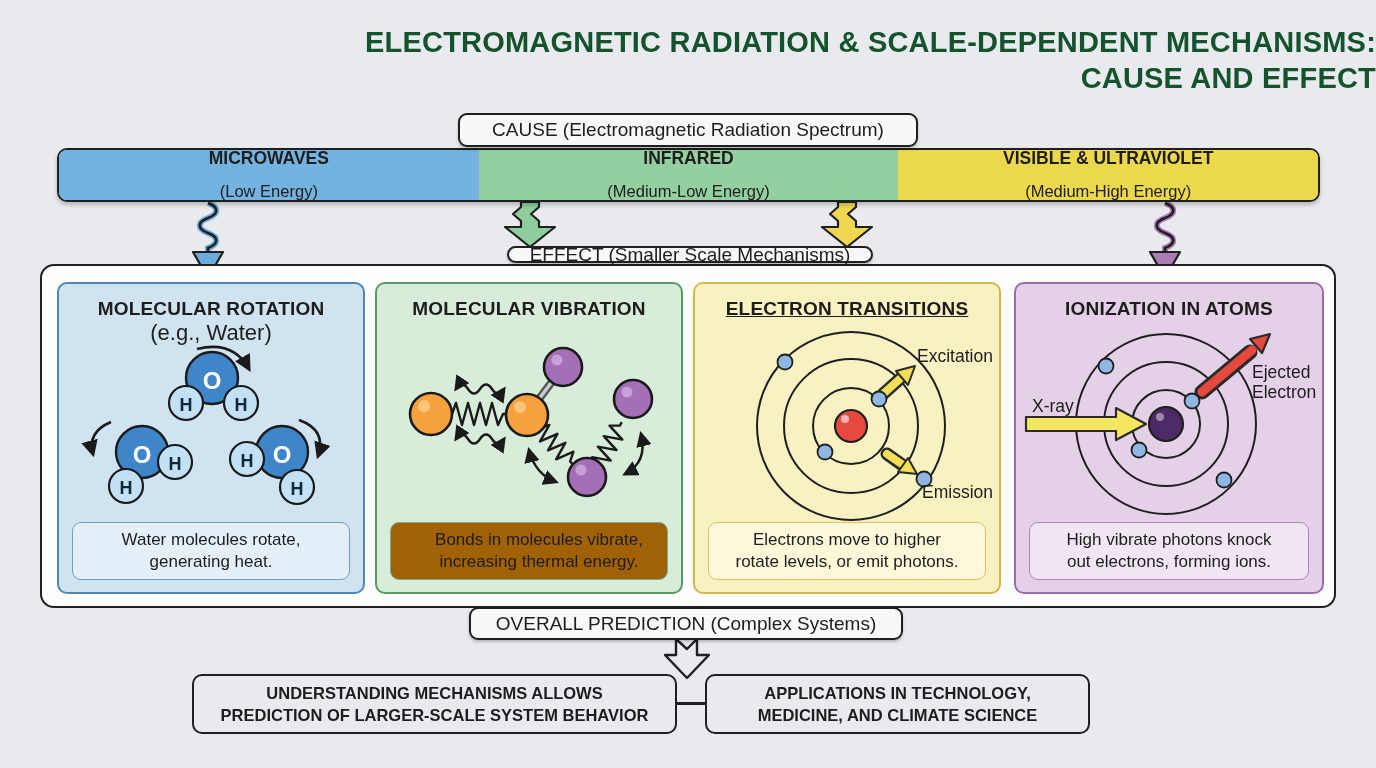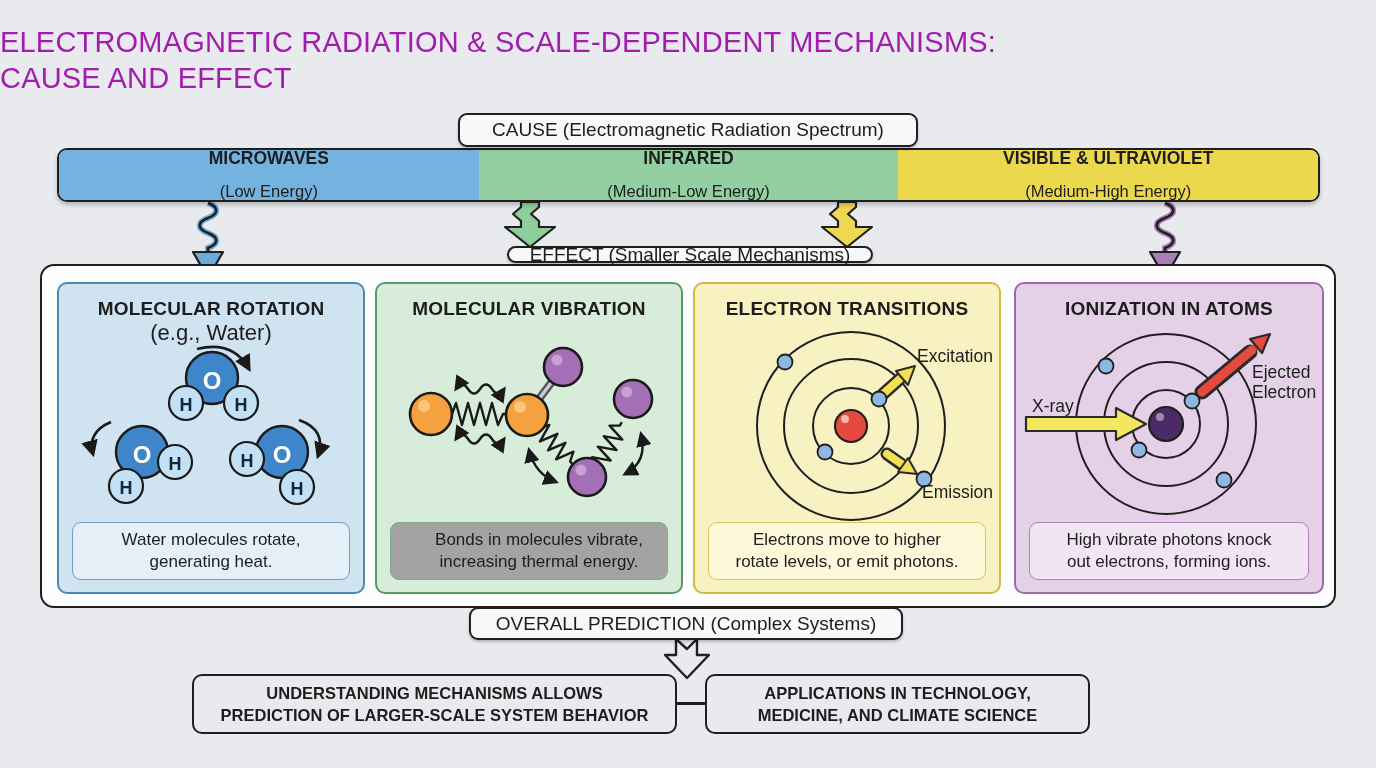--- a/index.html
+++ b/index.html
@@ -1,20 +1,20 @@
 <!DOCTYPE html>
 <html><head>
 <meta charset="utf-8">
 <style>
   * { margin:0; padding:0; box-sizing:border-box; }
   body { font-family:"Liberation Sans", sans-serif; background:#d8dadd; }
   .canvas { position:relative; width:1376px; height:768px; background:#e8eaee; overflow:hidden; color:#1d1d1d; }
 
-  .main-title { position:absolute; top:24px; left:0; width:100%; text-align:left;
-    font-size:29px; font-weight:400; line-height:36px; letter-spacing:.2px; color:#a21caf; }
+  .main-title { position:absolute; top:24px; left:0; width:100%; text-align:right;
+    font-size:29px; font-weight:700; line-height:36px; letter-spacing:.2px; color:#14532d; }
 
   .label-box { position:absolute; background:#f7f8fa; border:2px solid #1f1f1f; border-radius:9px;
     display:flex; align-items:center; justify-content:center; font-size:19px; font-weight:500;
     box-shadow:0 2px 3px rgba(0,0,0,.22); white-space:nowrap; }
   .cause-box   { left:458px; top:113px; width:460px; height:34px; z-index:4; }
   .effect-box  { left:507px; top:246px; width:366px; height:17px; z-index:4; }
   .overall-box { left:469px; top:607px; width:434px; height:33px; z-index:4; }
 
   .spectrum-bar { position:absolute; left:57px; top:148px; width:1263px; height:54px;
     border:2.2px solid #1f1f1f; border-radius:10px; overflow:hidden; display:flex; z-index:2;
@@ -24,33 +24,33 @@
   .segment .seg-energy { font-size:16.5px; font-weight:500; }
 
   .flow-arrow { position:absolute; z-index:1; }
 
   .container { position:absolute; left:40px; top:264px; width:1296px; height:344px;
     background:#fdfdfe; border:2.2px solid #1f1f1f; border-radius:14px; z-index:1; }
 
   .panel { position:absolute; top:16px; height:312px; border-radius:10px; border:2px solid; }
   .panel-blue   { left:15px;  width:308px; background:#cfe3f1; border-color:#4e86b4; }
   .panel-green  { left:333px; width:308px; background:#d8ecda; border-color:#579a65; }
-  .panel-yellow { left:651px; width:308px; background:#f8f1c1; border-color:#d2b844; }
+  .panel-yellow { left:651px; width:308px; background:#f8f1c1; border-color:#d2b844;text-decoration:underline; }
   .panel-purple { left:972px; width:310px; background:#e4d1e7; border-color:#9b6baa; }
 
   .panel-title { text-align:center; padding-top:13px; font-size:19px; font-weight:600; line-height:24px; letter-spacing:.2px; }
   .panel-subtitle { text-align:center; font-size:22px; font-weight:500; line-height:23px; }
 
   .diagram { position:absolute; left:0; }
 
   .caption { position:absolute; left:13px; right:13px; bottom:12px; height:58px;
     border-radius:9px; border:1.8px solid; display:flex; flex-direction:column;
     align-items:center; justify-content:center; font-size:17px; font-weight:500; line-height:22px; text-align:center; }
   .panel-blue .caption   { background:#e4eff8; border-color:#6f9ec7; }
-  .panel-green .caption  { background:#a3a3a3; border-color:#7cae86;padding-left:20px; }
+  .panel-green .caption  { background:#a16207; border-color:#7cae86;padding-left:20px; }
   .panel-yellow .caption { background:#fdf8da; border-color:#d9c45e; }
   .panel-purple .caption { background:#f1e5f3; border-color:#ae85bb; }
 
   .conclusion { position:absolute; top:674px; height:60px; border:2.2px solid #1f1f1f; border-radius:10px;
     display:flex; flex-direction:column; align-items:center; justify-content:center;
     font-size:16.5px; font-weight:600; line-height:22px; text-align:center; z-index:2; }
   .conclusion-left  { left:192px; width:485px; }
   .conclusion-right { left:705px; width:385px; }
   .connector { position:absolute; left:677px; top:702px; width:28px; height:3px; background:#1f1f1f; z-index:1; }
 

